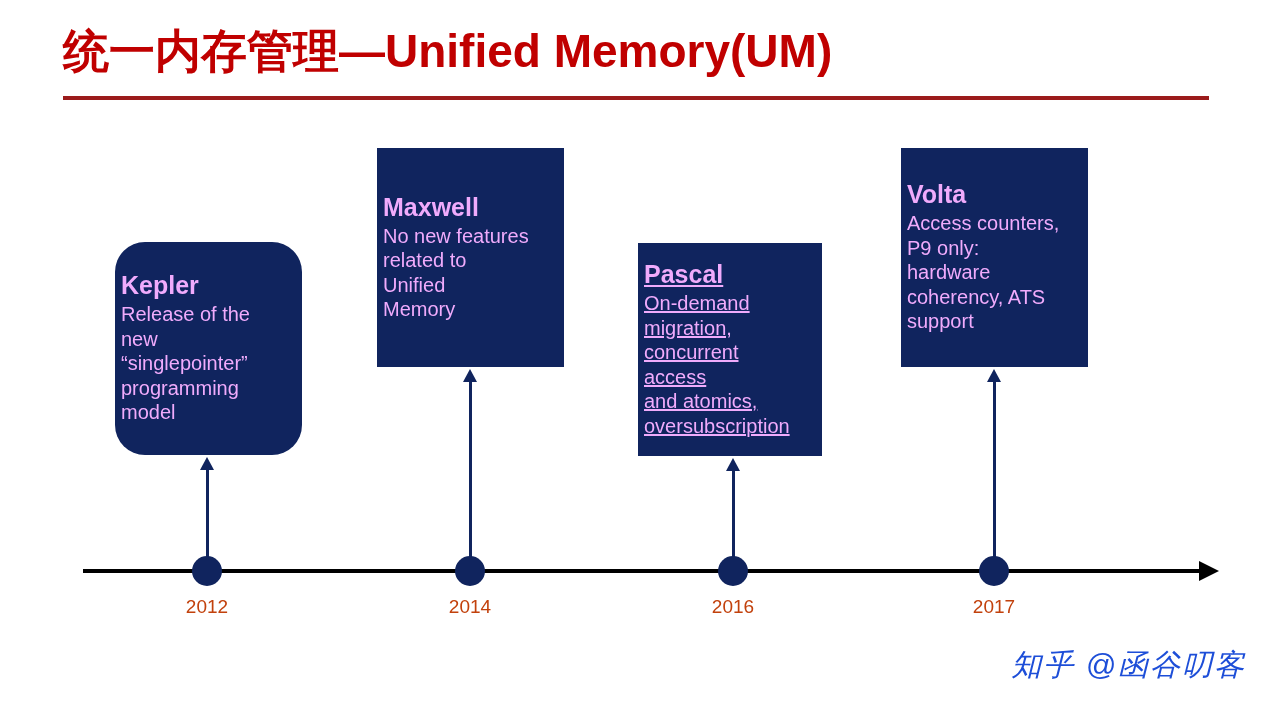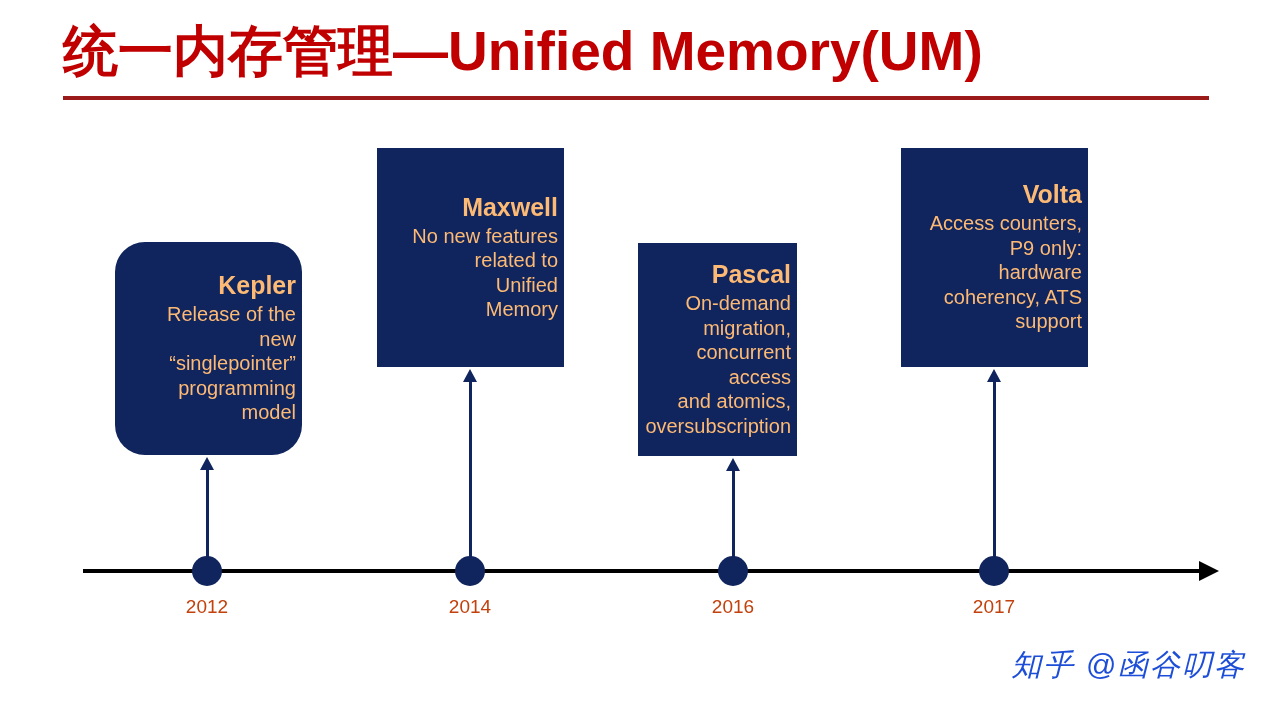--- a/index.html
+++ b/index.html
@@ -14,21 +14,21 @@
     overflow: hidden;
     font-family: "Liberation Sans", "DejaVu Sans", sans-serif;
   }
 
   
   #slide-title {
     position: absolute;
     left: 63px;
     top: 22px;
     width: 1150px;
-    font-size: 55px;
+    font-size: 46px;
     font-weight: bold;
     color: #C00000;
     letter-spacing: 0px;
     line-height: 58px;
     white-space: nowrap;
   }
   #title-rule {
     position: absolute;
     left: 63px;
     top: 96px;
@@ -88,24 +88,24 @@
     border-left: 7px solid transparent;
     border-right: 7px solid transparent;
     border-bottom: 13px solid #10245E;
     margin-left: -7px;
   }
 
   
   .info-box {
     position: absolute;
     background: #10245E;
-    color: #fdba74;
+    color: #f0abfc;
     box-sizing: border-box;
     padding: 6px 6px 8px 6px;
-    text-align: right;
+    text-align: left;
     display: flex;
     flex-direction: column;
     justify-content: center;
   }
   .box-title {
     font-size: 25px;
     font-weight: bold;
     line-height: 30px;
     margin-bottom: 2px;
   }
@@ -155,21 +155,21 @@
   <div class="box-body">No new features
 related to
 Unified
 Memory</div>
 </div>
 <div class="connector-head" style="left:470px; top:369px;"></div>
 <div class="connector" style="left:470px; top:380px; height:188px;"></div>
 <div class="node-dot" style="left:470px;"></div>
 <div class="node-year" style="left:470px;">2014</div>
 
-<div class="info-box" style="left:638px; top:243px; width:159px; height:213px;">
+<div class="info-box" style="left:638px; top:243px; width:184px; height:213px;text-decoration:underline;">
   <div class="box-title">Pascal</div>
   <div class="box-body">On-demand
 migration,
 concurrent
 access
 and atomics,
 oversubscription</div>
 </div>
 <div class="connector-head" style="left:733px; top:458px;"></div>
 <div class="connector" style="left:733px; top:469px; height:99px;"></div>

